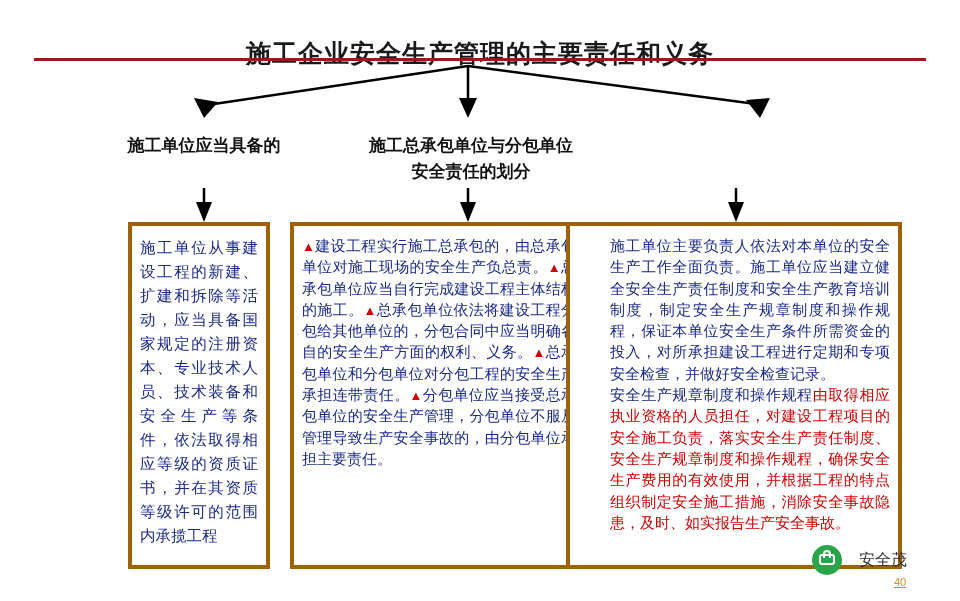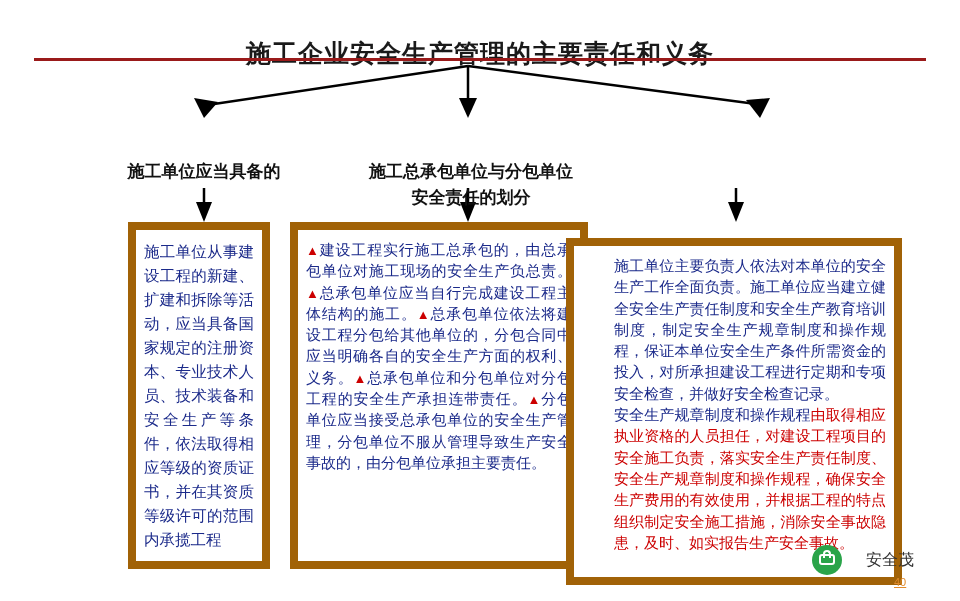--- a/index.html
+++ b/index.html
@@ -55,31 +55,30 @@
   }
   
   .heading {
     position: absolute;
     text-align: center;
     font-family: "Liberation Serif", serif;
     font-weight: bold;
     font-size: 17px;
     color: #111111;
     line-height: 1.5;
-    margin-top: 26px;
   }
   .heading .line { display: block; white-space: nowrap; }
   #heading-1 { left: 96px; top: 133px; width: 216px; }
   #heading-2 { left: 340px; top: 133px; width: 262px; }
   #heading-3 { left: 636px; top: 133px; width: 244px; }
 
   
   .box {
     position: absolute;
-    border: 8px solid #a16207;
+    border: 4px solid #a16207;
     background: #ffffff;
     box-sizing: border-box;
     padding: 10px 8px 6px 8px;
     font-family: "Liberation Serif", serif;
     font-size: 15px;
     line-height: 1.42;
     color: #1b2a8a;
     text-align: justify;
   }
   #box-1 {
@@ -91,39 +90,39 @@
     line-height: 1.55;
   }
   #box-2 {
     left: 290px;
     top: 222px;
     width: 298px;
     height: 347px;
   }
   #box-3 {
     left: 566px;
-    top: 238px;
+    top: 222px;
     width: 336px;
     height: 347px;
     padding-left: 40px;
   }
   .tri {
     color: #cc0000;
     font-size: 13px;
   }
   .red { color: #cc0000; }
   .blue { color: #1b2a8a; }
   
   #logo {
     position: absolute;
     left: 812px;
     top: 545px;
     display: flex;
     align-items: center;
-    gap: 24px;
+    gap: 17px;
   }
   #logo .mark {
     width: 30px;
     height: 30px;
     border-radius: 50%;
     background: #2aa44a;
     position: relative;
     flex: none;
   }
   #logo .mark::before {

